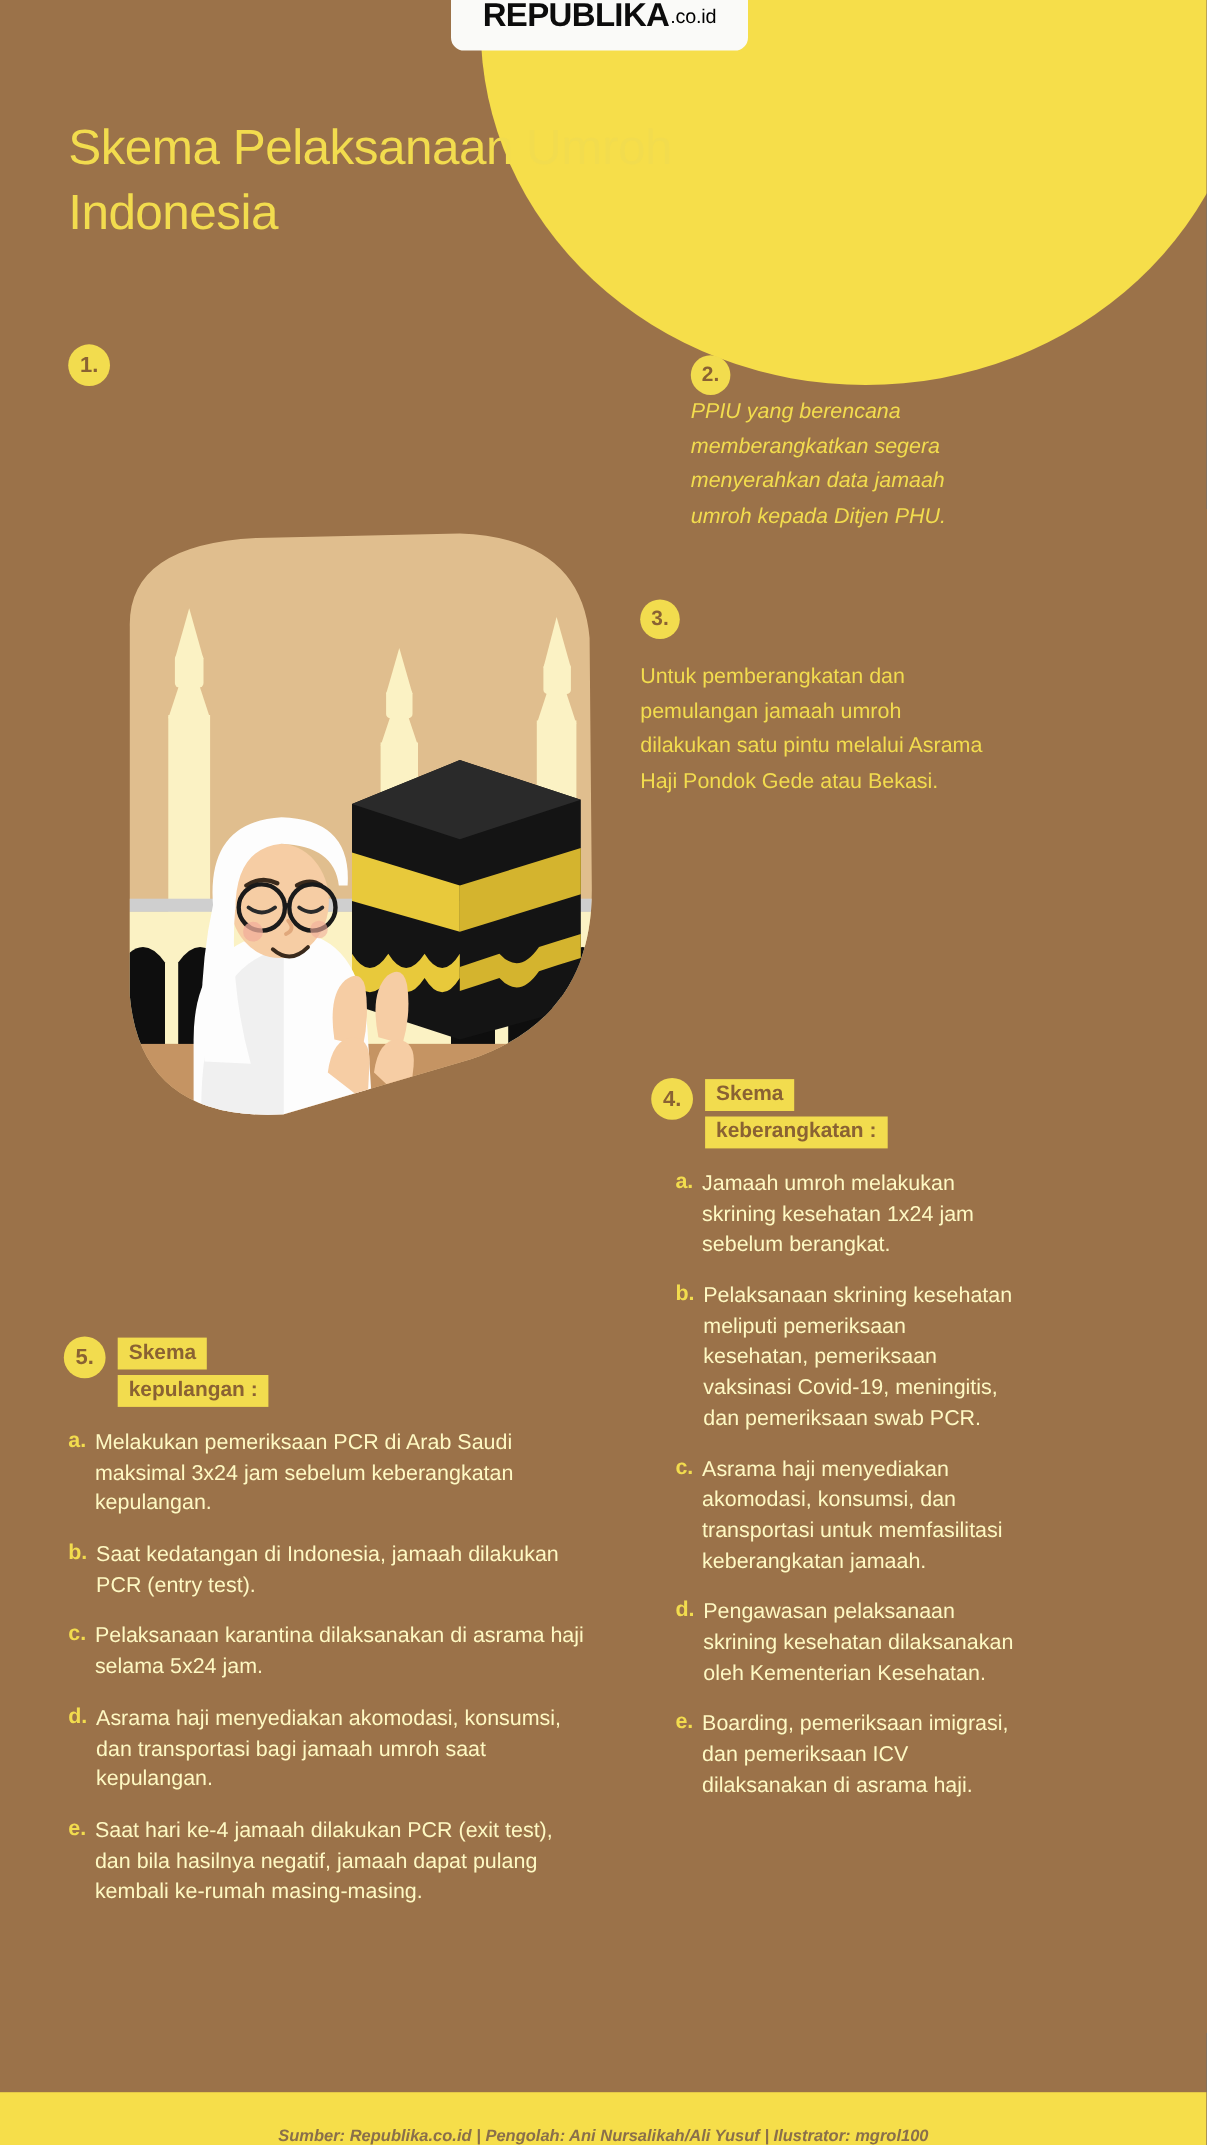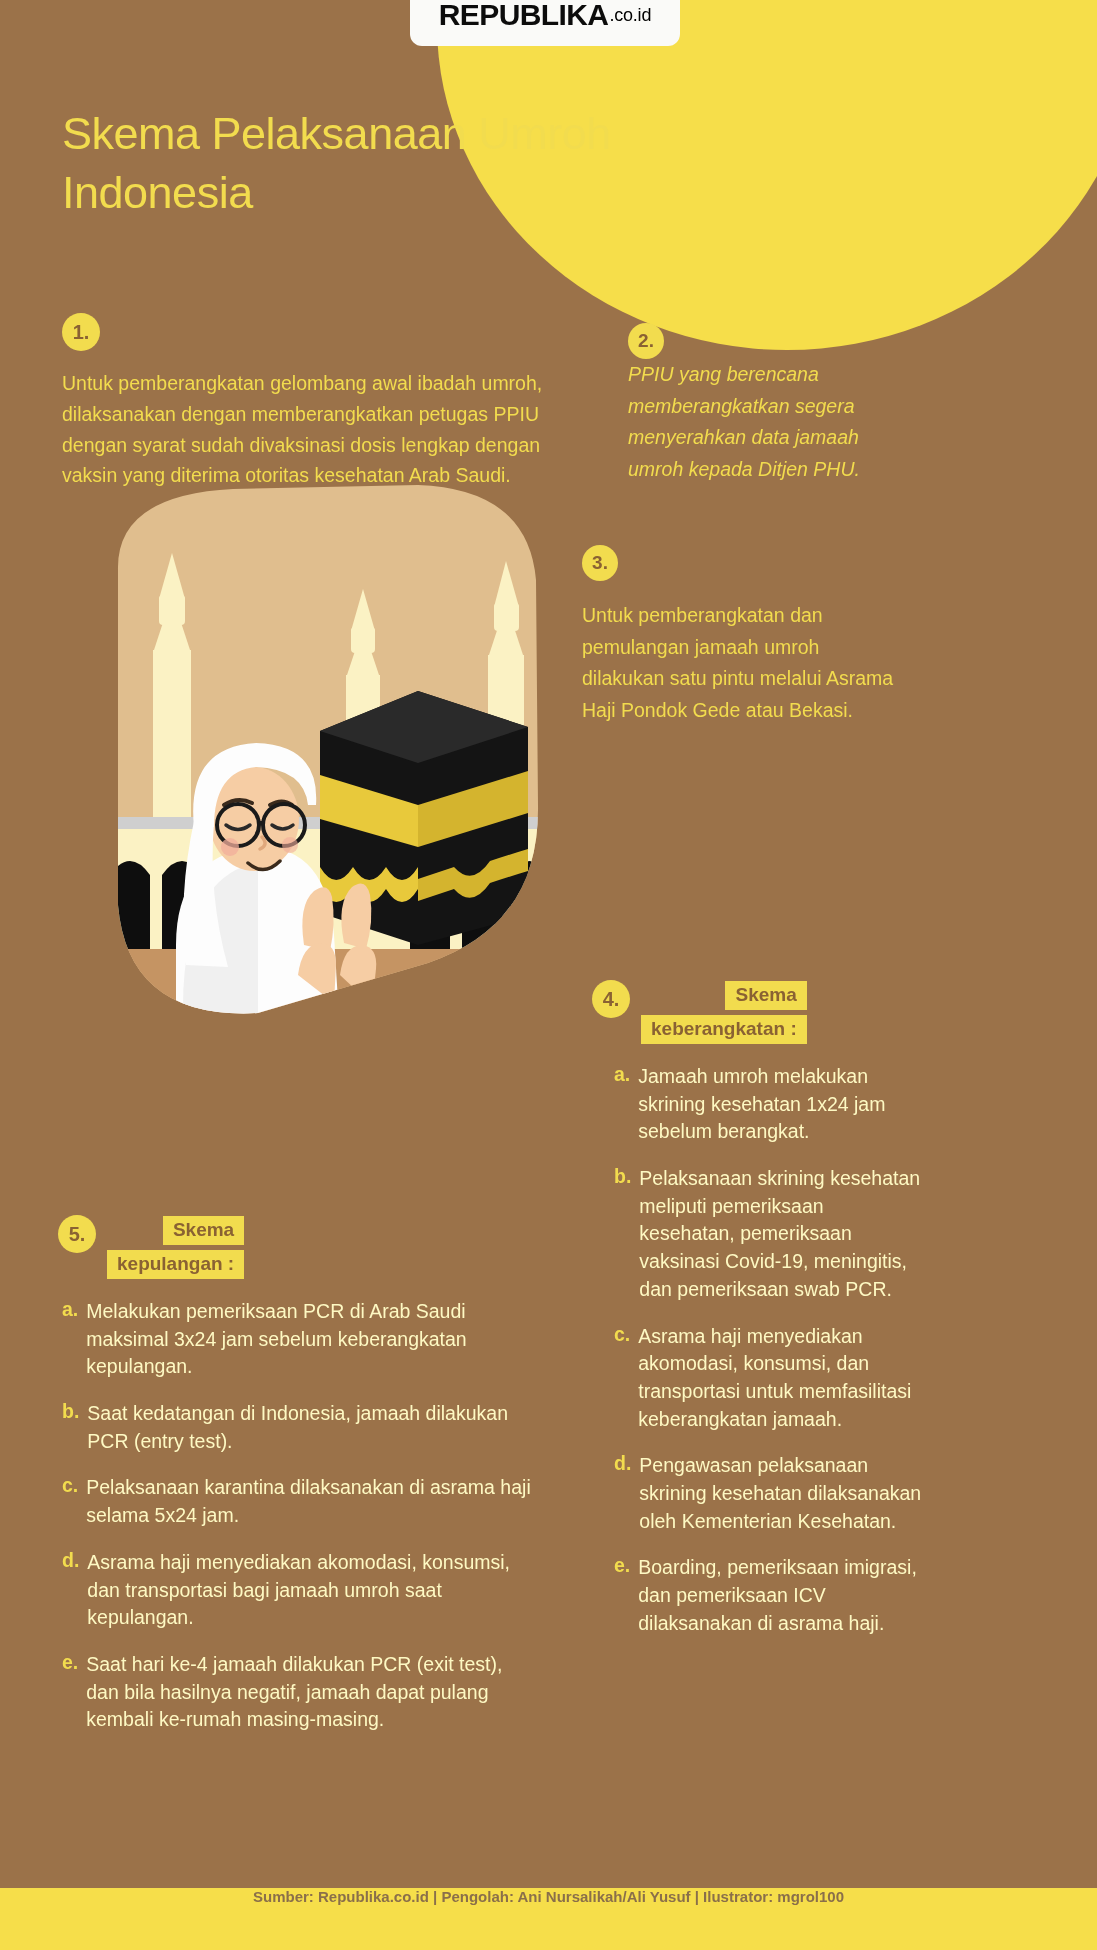--- a/index.html
+++ b/index.html
@@ -73,21 +73,21 @@
   .item2 .para { font-size:19.5px; line-height:1.62;font-style:italic; }
 
   
   .item3 { position:absolute; left:582px; top:545px; width:320px; z-index:20; }
   .item3 .badge { width:36px; height:36px; font-size:19px; }
   .item3 .para { margin-top:19px; font-size:19.5px; line-height:1.62; }
 
   
   .hdr-row { display:flex; align-items:flex-start; gap:11px; }
   .hdr-row .badge { width:38px; height:38px; font-size:20px; }
-  .hl-wrap { display:flex; flex-direction:column; align-items:flex-end; gap:5px; padding-top:1px; }
+  .hl-wrap { display:flex; flex-direction:column; align-items:flex-start; gap:5px; padding-top:1px; }
   .hl {
     background:#F2DC4E; color:#8A6233;
     font-weight:bold; font-size:19px;
     padding:3px 10px 4px 10px;
     white-space:nowrap;
   }
 
   
   .sublist { list-style:none; }
   .sublist li { display:flex; gap:8px; margin-top:19px; }
@@ -100,24 +100,25 @@
   .item4 .sublist { margin-top:8px; margin-left:22px; }
 
   
   .item5 { position:absolute; left:58px; top:1215px; width:480px; z-index:20; }
   .item5 .hl-wrap { margin-left:0; }
   .item5 .sublist { margin-top:10px; margin-left:4px; }
 
   
   .footer {
     position:absolute; left:0; bottom:0;
-    width:1097px; height:62px;
+    width:1097px; height:48px;
     background:#F6DE4A;
-    display:flex; align-items:flex-start; justify-content:center;
+    display:flex; align-items:flex-end; justify-content:center;
     z-index:30;
+    font-style:italic;
   }
   .footer-text { font-size:15px; color:#8A6F4A; font-weight:bold; }
 </style>
 </head>
 <body>
 
 <div class="page">
 
   <div class="yellow-circle"></div>
 
@@ -205,21 +206,20 @@
         <path d="M246 470 q-6 -40 10 -54 q14 -10 18 6 q4 26 -2 54 Z" fill="#F6CDA4"></path>
         <path d="M286 468 q-8 -40 8 -56 q14 -10 18 8 q4 26 -4 54 Z" fill="#F6CDA4"></path>
         <path d="M240 500 q4 -30 22 -32 q16 0 16 22 l-2 38 Z" fill="#F6CDA4"></path>
         <path d="M282 500 q4 -30 22 -30 q16 2 14 24 l-4 36 Z" fill="#F6CDA4"></path>
       </g>
     </g>
   </svg>
 
   <div class="item1">
     <div class="badge">1.</div>
-    <p class="para body-text">Untuk pemberangkatan gelombang awal ibadah umroh, dilaksanakan dengan memberangkatkan petugas PPIU dengan syarat sudah divaksinasi dosis lengkap dengan vaksin yang diterima otoritas kesehatan Arab Saudi.</p>
   </div>
 
   <div class="item2">
     <div class="badge">2.</div>
     <p class="para body-text">PPIU yang berencana memberangkatkan segera menyerahkan data jamaah umroh kepada Ditjen PHU.</p>
   </div>
 
   <div class="item3">
     <div class="badge">3.</div>
     <p class="para body-text">Untuk pemberangkatan dan pemulangan jamaah umroh dilakukan satu pintu melalui Asrama Haji Pondok Gede atau Bekasi.</p>

